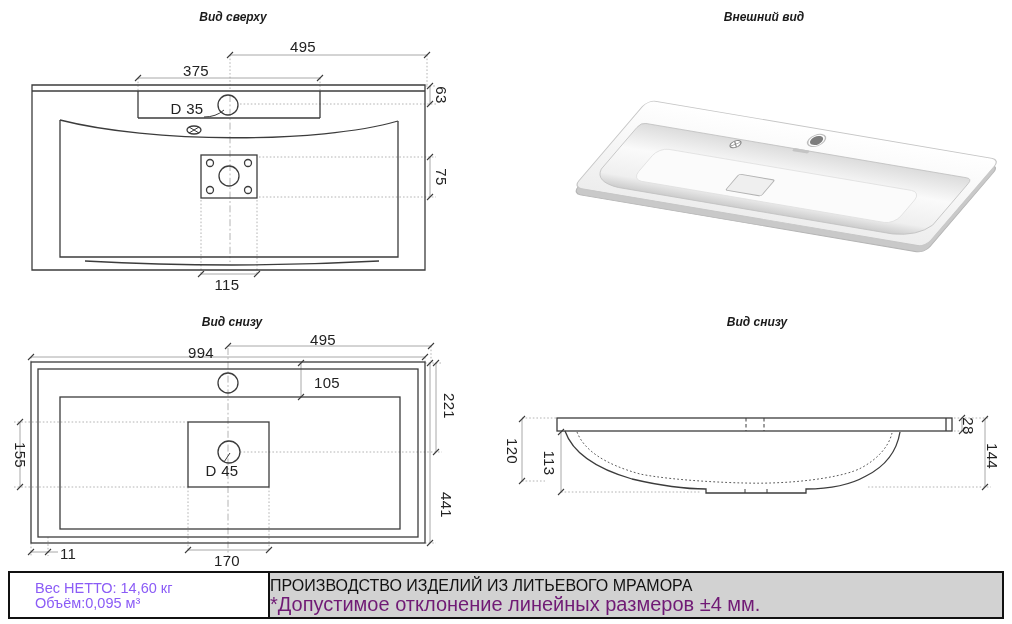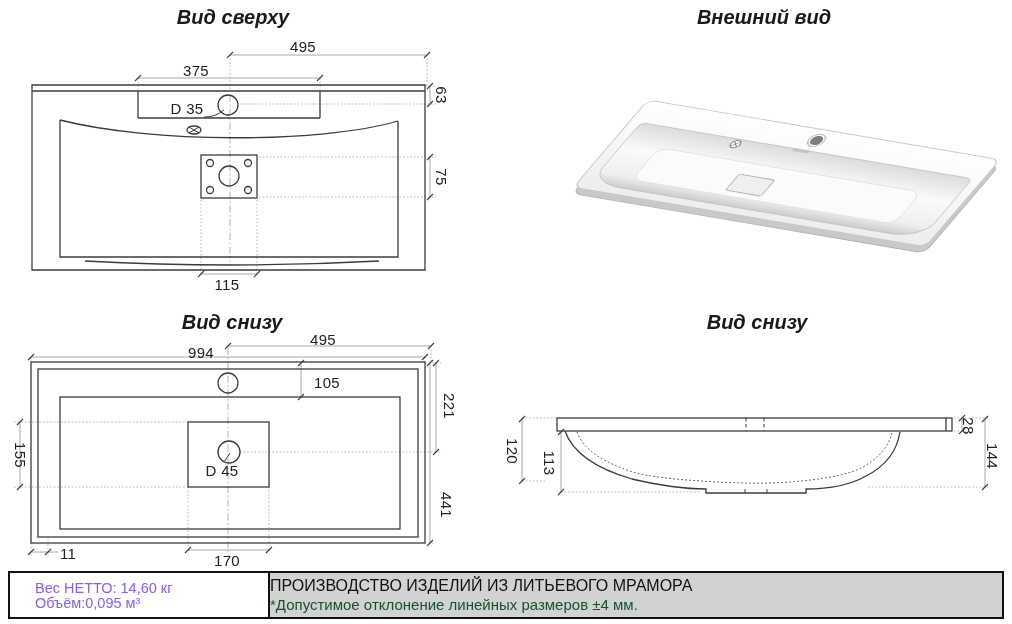--- a/index.html
+++ b/index.html
@@ -3,42 +3,42 @@
 <meta charset="utf-8">
 <style>
   html,body{margin:0;padding:0;background:#ffffff;}
   #stage{
     position:relative;width:1012px;height:624px;background:#ffffff;overflow:hidden;
     font-family:"Liberation Sans","DejaVu Sans",sans-serif;color:#1d1d1d;
   }
   #linework{position:absolute;left:0;top:0;}
   .vtitle{
     position:absolute;transform:translate(-50%,-50%);
-    font-size:20px;font-weight:bold;font-style:italic;color:#1a1a1a;white-space:nowrap;
+    font-size:12px;font-weight:bold;font-style:italic;color:#1a1a1a;white-space:nowrap;
   }
   .lbl{
     position:absolute;transform:translate(-50%,-50%);
     font-size:15px;color:#222;white-space:nowrap;letter-spacing:0.3px;
   }
   .lbl.rot{transform:translate(-50%,-50%) rotate(90deg);}
   
   #infobar{position:absolute;left:8px;top:571px;width:996px;height:48px;display:flex;}
   #infobar .cell-left{
     box-sizing:border-box;width:262px;height:100%;background:#ffffff;
     border:2px solid #111;border-right:2px solid #111;
     padding:2px 0 0 25px;display:flex;flex-direction:column;justify-content:center;
   }
   #infobar .cell-left div{font-size:14.5px;line-height:15px;color:#8b5cf6;}
   #infobar .cell-right{
     box-sizing:border-box;flex:1;height:100%;background:#d2d2d2;
     border:2px solid #111;border-left:none;
     display:flex;flex-direction:column;justify-content:center;align-items:flex-start;
   }
   #infobar .cell-right .l1{font-size:16px;color:#111;line-height:19px;}
-  #infobar .cell-right .l2{font-size:15px;color:#14532d;line-height:19px;}
+  #infobar .cell-right .l2{font-size:20px;color:#701a75;line-height:19px;}
 </style>
 </head>
 <body>
 
 <div id="stage">
 
   <svg id="linework" width="1012" height="624" viewBox="0 0 1012 624">
     <defs>
       <linearGradient id="gBasin" x1="0" y1="0" x2="0" y2="1">
         <stop offset="0%" stop-color="#dcdcdc"></stop>

